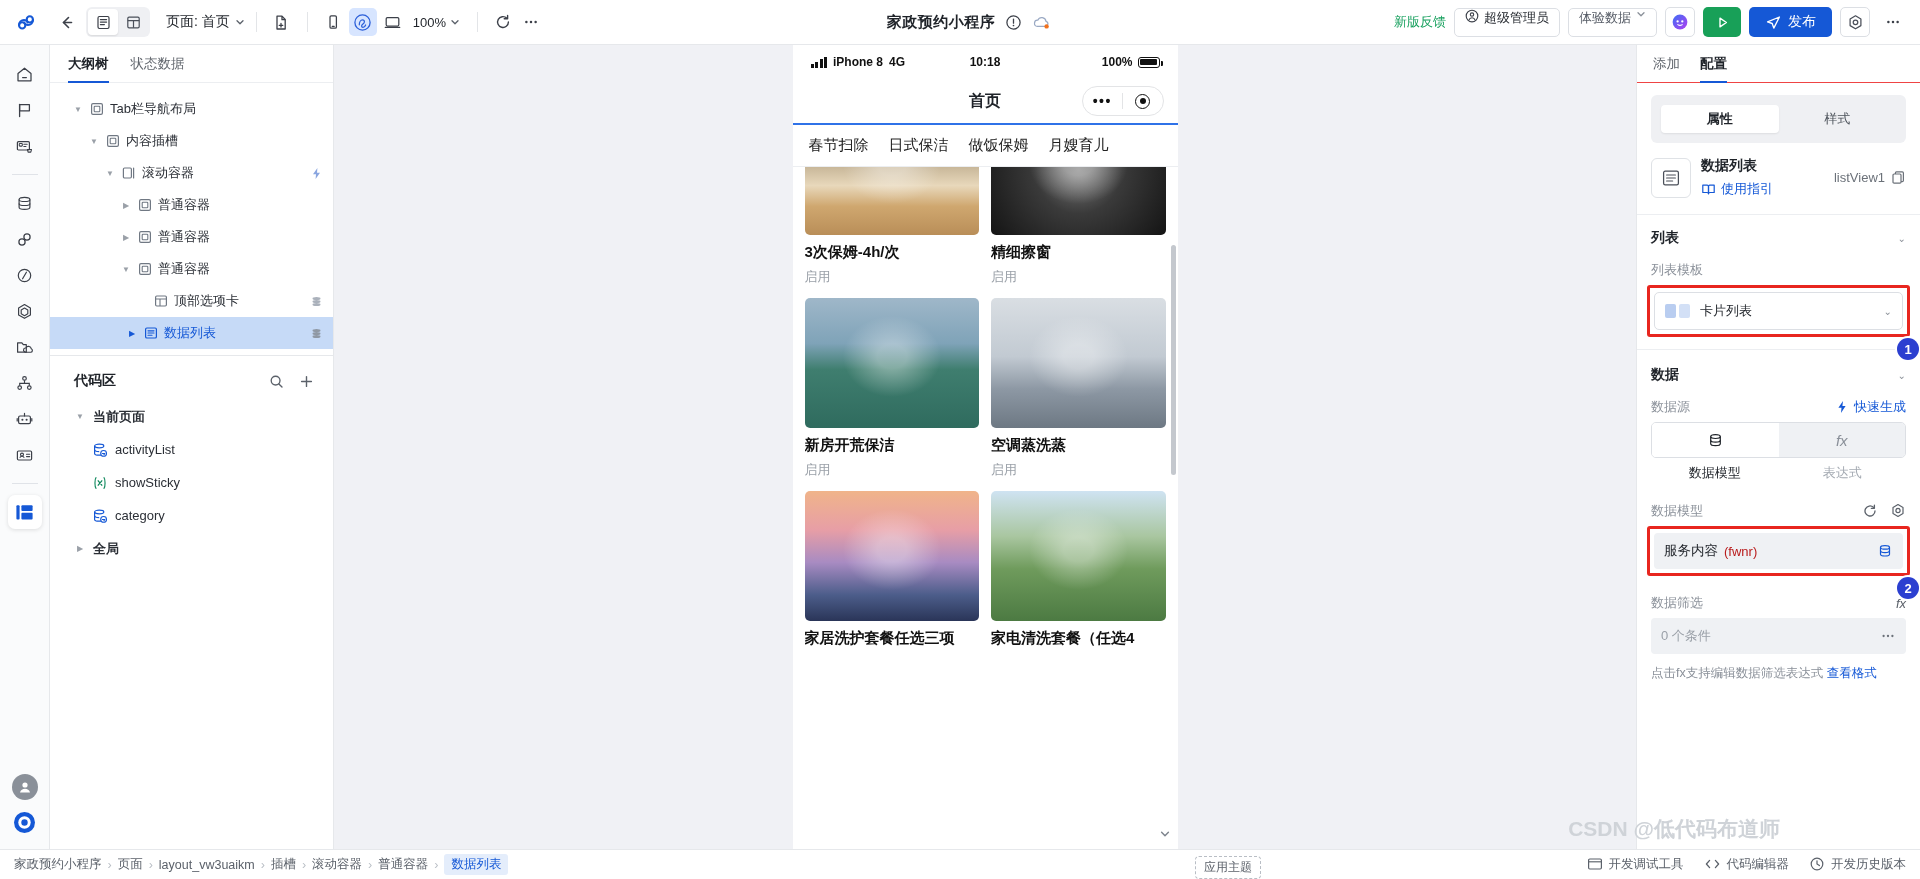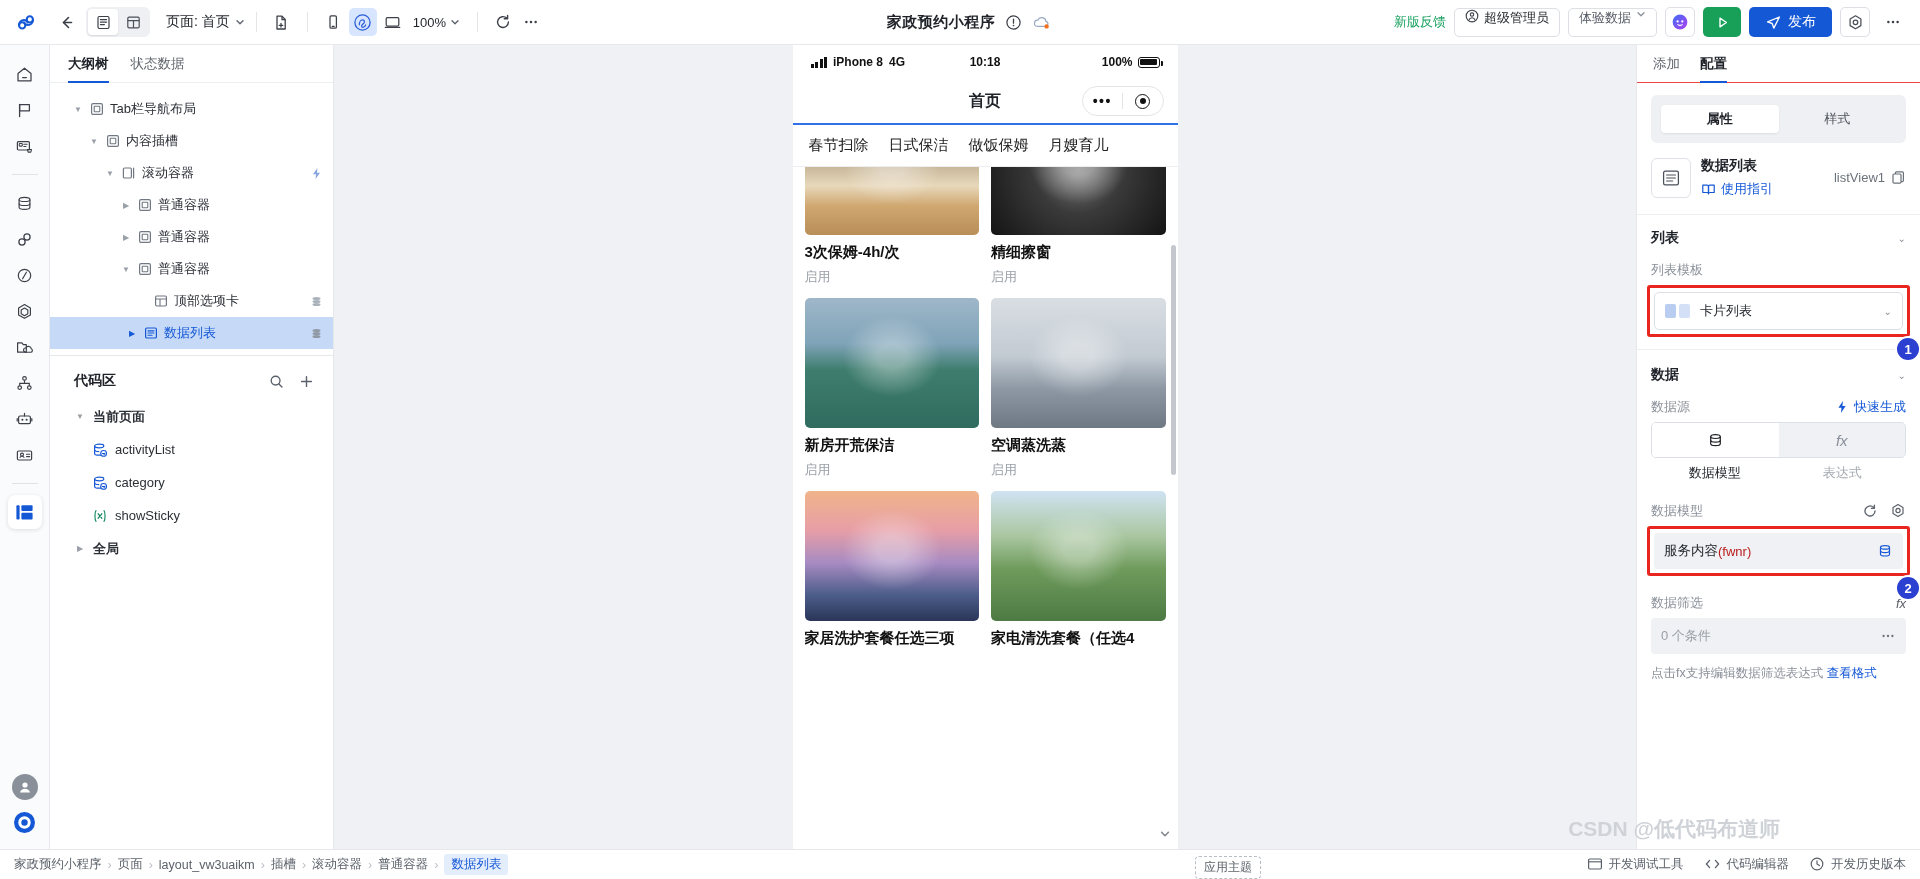--- a/index.html
+++ b/index.html
@@ -232,21 +232,21 @@
     display: flex; align-items: center; gap: 10px; padding: 0 10px; cursor: pointer; background: #fff; justify-content: center;
   }
   .select-box .sp { flex: 1; }
   .tmpl-ico { display: flex; gap: 3px; align-items: center; }
   .tmpl-ico i { display: block; background: #b9cdf0; border-radius: 2px; }
   .hl-box { position: relative; margin: 0 10px; padding: 4px; border: 3px solid #e8261f; border-radius: 3px; }
   .hl-box .select-box { margin: 0; }
   .hl-box2 { position: relative; margin: 0 10px; padding: 4px; border: 3px solid #e8261f; border-radius: 3px; }
   .dmodel-box {
     height: 36px; background: #eff1f4; border-radius: 4px; display: flex; align-items: center;
-    padding: 0 10px; cursor: pointer;
+    padding: 0 10px; gap: 6px; cursor: pointer;
   }
   .dmodel-box .sp { flex: 1; }
   .dm-name { font-size: 13.5px; color: #1f2329; }
   .dm-code { font-size: 13px; color: #b91c1c; }
   .src-seg { margin: 0 14px; display: flex; border: 1px solid #dcdfe4; border-radius: 5px; overflow: hidden; }
   .src-seg .half { flex: 1; height: 34px; display: flex; align-items: center; justify-content: center; cursor: pointer; }
   .src-seg .half.active { background: #fff; }
   .src-seg .half.off { background: #eff1f4; color: #8a9099; }
   .src-cap { display: flex; margin: 6px 14px 0; }
   .src-cap div { flex: 1; text-align: center; font-size: 13px; }
@@ -714,38 +714,38 @@
                 <path d="M2.6 7.8c0 1 2.06 1.8 4.6 1.8" stroke="#1558d6" stroke-width="1.2" fill="none"></path>
                 <circle cx="11.6" cy="11.4" r="2.9" fill="#fff" stroke="#1558d6" stroke-width="1.1"></circle>
                 <path d="M10.3 11.4h2.6l-1 1.4" stroke="#1558d6" stroke-width="1.05" fill="none" stroke-linecap="round" stroke-linejoin="round"></path>
               </svg>
             </span>
           <span>activityList</span>
         </div>
         <div class="cg-row" style="padding-left:42px">
           <span>
               <svg width="16" height="16" viewBox="0 0 16 16">
+                <path d="M4 2.6c-1.4 1.6-1.4 9.2 0 10.8" stroke="#11895e" stroke-width="1.15" fill="none" stroke-linecap="round"></path>
+                <path d="M12 2.6c1.4 1.6 1.4 9.2 0 10.8" stroke="#11895e" stroke-width="1.15" fill="none" stroke-linecap="round"></path>
+                <path d="M6.2 5.8 9.8 10.2M9.8 5.8 6.2 10.2" stroke="#11895e" stroke-width="1.3" stroke-linecap="round"></path>
+              </svg>
+            </span>
+          <span>showSticky</span>
+        </div>
+        <div class="cg-row" style="padding-left:42px">
+          <span>
+              <svg width="16" height="16" viewBox="0 0 16 16">
                 <ellipse cx="7.2" cy="4" rx="4.6" ry="1.8" stroke="#1558d6" stroke-width="1.2" fill="none"></ellipse>
                 <path d="M2.6 4v7.4c0 1 2.06 1.8 4.6 1.8.6 0 1.2-.05 1.7-.13" stroke="#1558d6" stroke-width="1.2" fill="none"></path>
                 <path d="M2.6 7.8c0 1 2.06 1.8 4.6 1.8" stroke="#1558d6" stroke-width="1.2" fill="none"></path>
                 <circle cx="11.6" cy="11.4" r="2.9" fill="#fff" stroke="#1558d6" stroke-width="1.1"></circle>
                 <path d="M10.3 11.4h2.6l-1 1.4" stroke="#1558d6" stroke-width="1.05" fill="none" stroke-linecap="round" stroke-linejoin="round"></path>
               </svg>
             </span>
           <span>category</span>
-        </div>
-        <div class="cg-row" style="padding-left:42px">
-          <span>
-              <svg width="16" height="16" viewBox="0 0 16 16">
-                <path d="M4 2.6c-1.4 1.6-1.4 9.2 0 10.8" stroke="#11895e" stroke-width="1.15" fill="none" stroke-linecap="round"></path>
-                <path d="M12 2.6c1.4 1.6 1.4 9.2 0 10.8" stroke="#11895e" stroke-width="1.15" fill="none" stroke-linecap="round"></path>
-                <path d="M6.2 5.8 9.8 10.2M9.8 5.8 6.2 10.2" stroke="#11895e" stroke-width="1.3" stroke-linecap="round"></path>
-              </svg>
-            </span>
-          <span>showSticky</span>
         </div>
         <div class="cg-row group" style="padding-left:24px">
           <span class="caret">▶</span>
           <span>全局</span>
         </div>
       </div>
     </div>
 
     <div class="canvas">
       <div class="phone">

